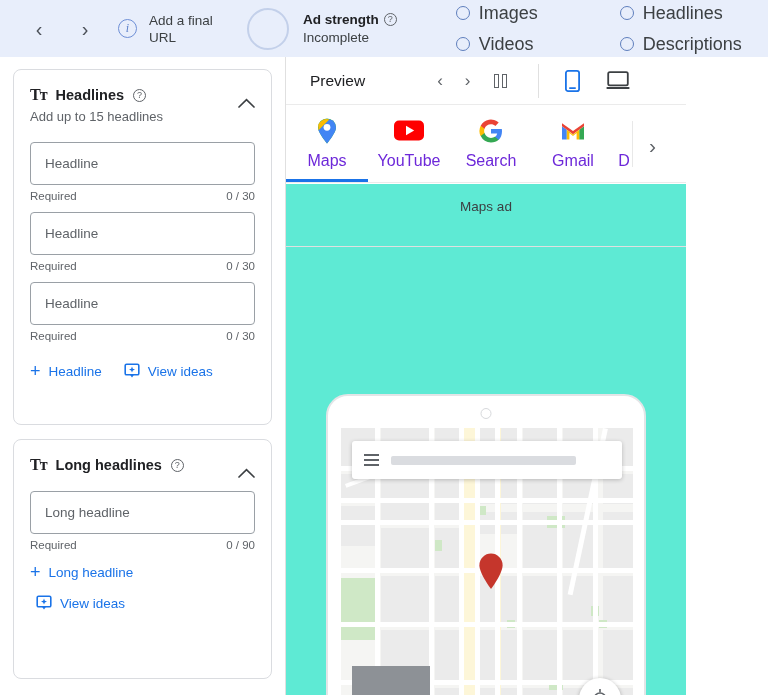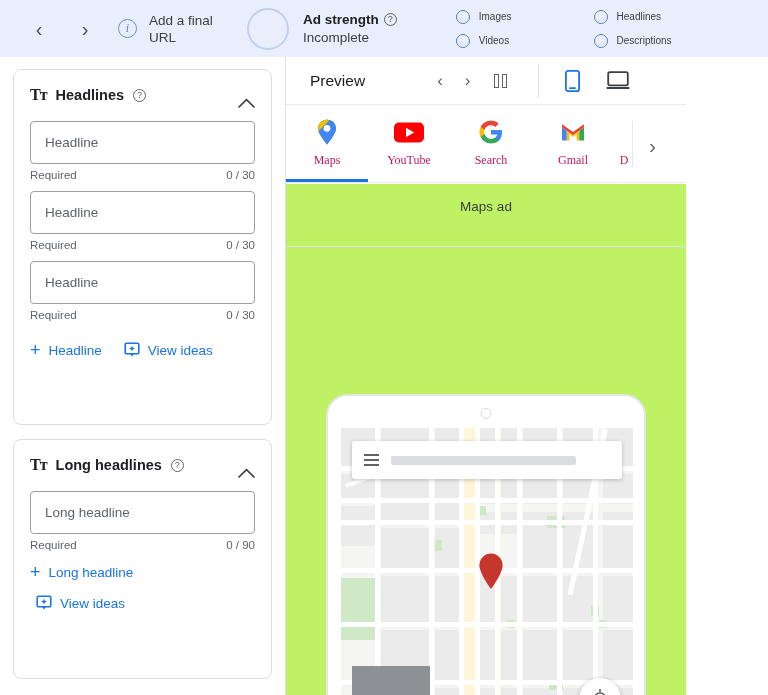--- a/index.html
+++ b/index.html
@@ -68,21 +68,21 @@
   #checklist {
     display: flex; margin-left: 59px;
   }
   .check-col { display: flex; flex-direction: column; gap: 10px; }
   .check-col + .check-col { margin-left: 82px; }
   .check-item { display: flex; align-items: center; gap: 9px; }
   .check-ring {
     width: 14px; height: 14px; border-radius: 50%;
     border: 1.3px solid #5f7fbd; flex: none;
   }
-  .check-label { font-size: 10px; color: #3c4043; }
+  .check-label { font-size: 18px; color: #3c4043; }
 
   
   #left-col {
     position: absolute; left: 0; top: 57px;
     width: 285px; height: 638px;
     background: #ffffff;
     overflow: hidden;
   }
   .card {
     position: absolute; left: 13px;
@@ -181,40 +181,40 @@
     display: flex; align-items: flex-start;
     border-bottom: 1px solid #ebebeb;
     width: 400px;
   }
   .ptab {
     width: 82px; height: 77px;
     display: flex; flex-direction: column;
     align-items: center; justify-content: center;
     gap: 8px; cursor: pointer; position: relative;
   }
-  .ptab-label { font-size: 12px; color: #be185d; font-family: Liberation Serif, serif; }
+  .ptab-label { font-size: 16px; color: #6d28d9; }
   .ptab.active::after {
     content: ''; position: absolute; left: 0; bottom: 0;
     width: 100%; height: 3px; background: #1a73e8;
   }
   .ptab-icon { height: 26px; display: flex; align-items: center; }
   #tabs-more {
     position: absolute; left: 363px; top: 30px;
     font-size: 21px; color: #5f6368; cursor: pointer; line-height: 1;
   }
   #tabs-divider {
     position: absolute; left: 346px; top: 16px;
     width: 1px; height: 46px; background: #e8e8e8;
   }
 
   
   #preview-body {
     position: absolute; left: 0; top: 127px;
     width: 400px; height: 511px;
-    background: #bef264;
+    background: #5eead4;
   }
   #maps-ad-title {
     text-align: center; font-size: 13.5px; color: #3c4043;
     padding-top: 15px;
   }
   #state-tabs {
     display: flex; margin-top: 32px;
     border-bottom: 1px solid #e0e0e0;
   }
   .state-tab {
@@ -330,20 +330,21 @@
 
 <div id="left-col">
 
   <div class="card" id="card-headlines">
     <div class="card-head">
       <div class="card-title-row">
         <span class="tt-icon">Tт</span>
         <span class="card-title">Headlines</span>
         <span class="help-circle">?</span>
       </div>
+      <div class="card-sub">Add up to 15 headlines</div>
       <div class="chevron-up">
         <svg width="17" height="10" viewBox="0 0 17 10">
             <path d="M1 9 L8.5 1.6 L16 9" stroke="#3c4043" stroke-width="1.7" fill="none" stroke-linecap="round"></path>
           </svg>
       </div>
     </div>
 
     <div style="margin-top:18px">
       <div class="field-wrap">
         <div class="field-box">

